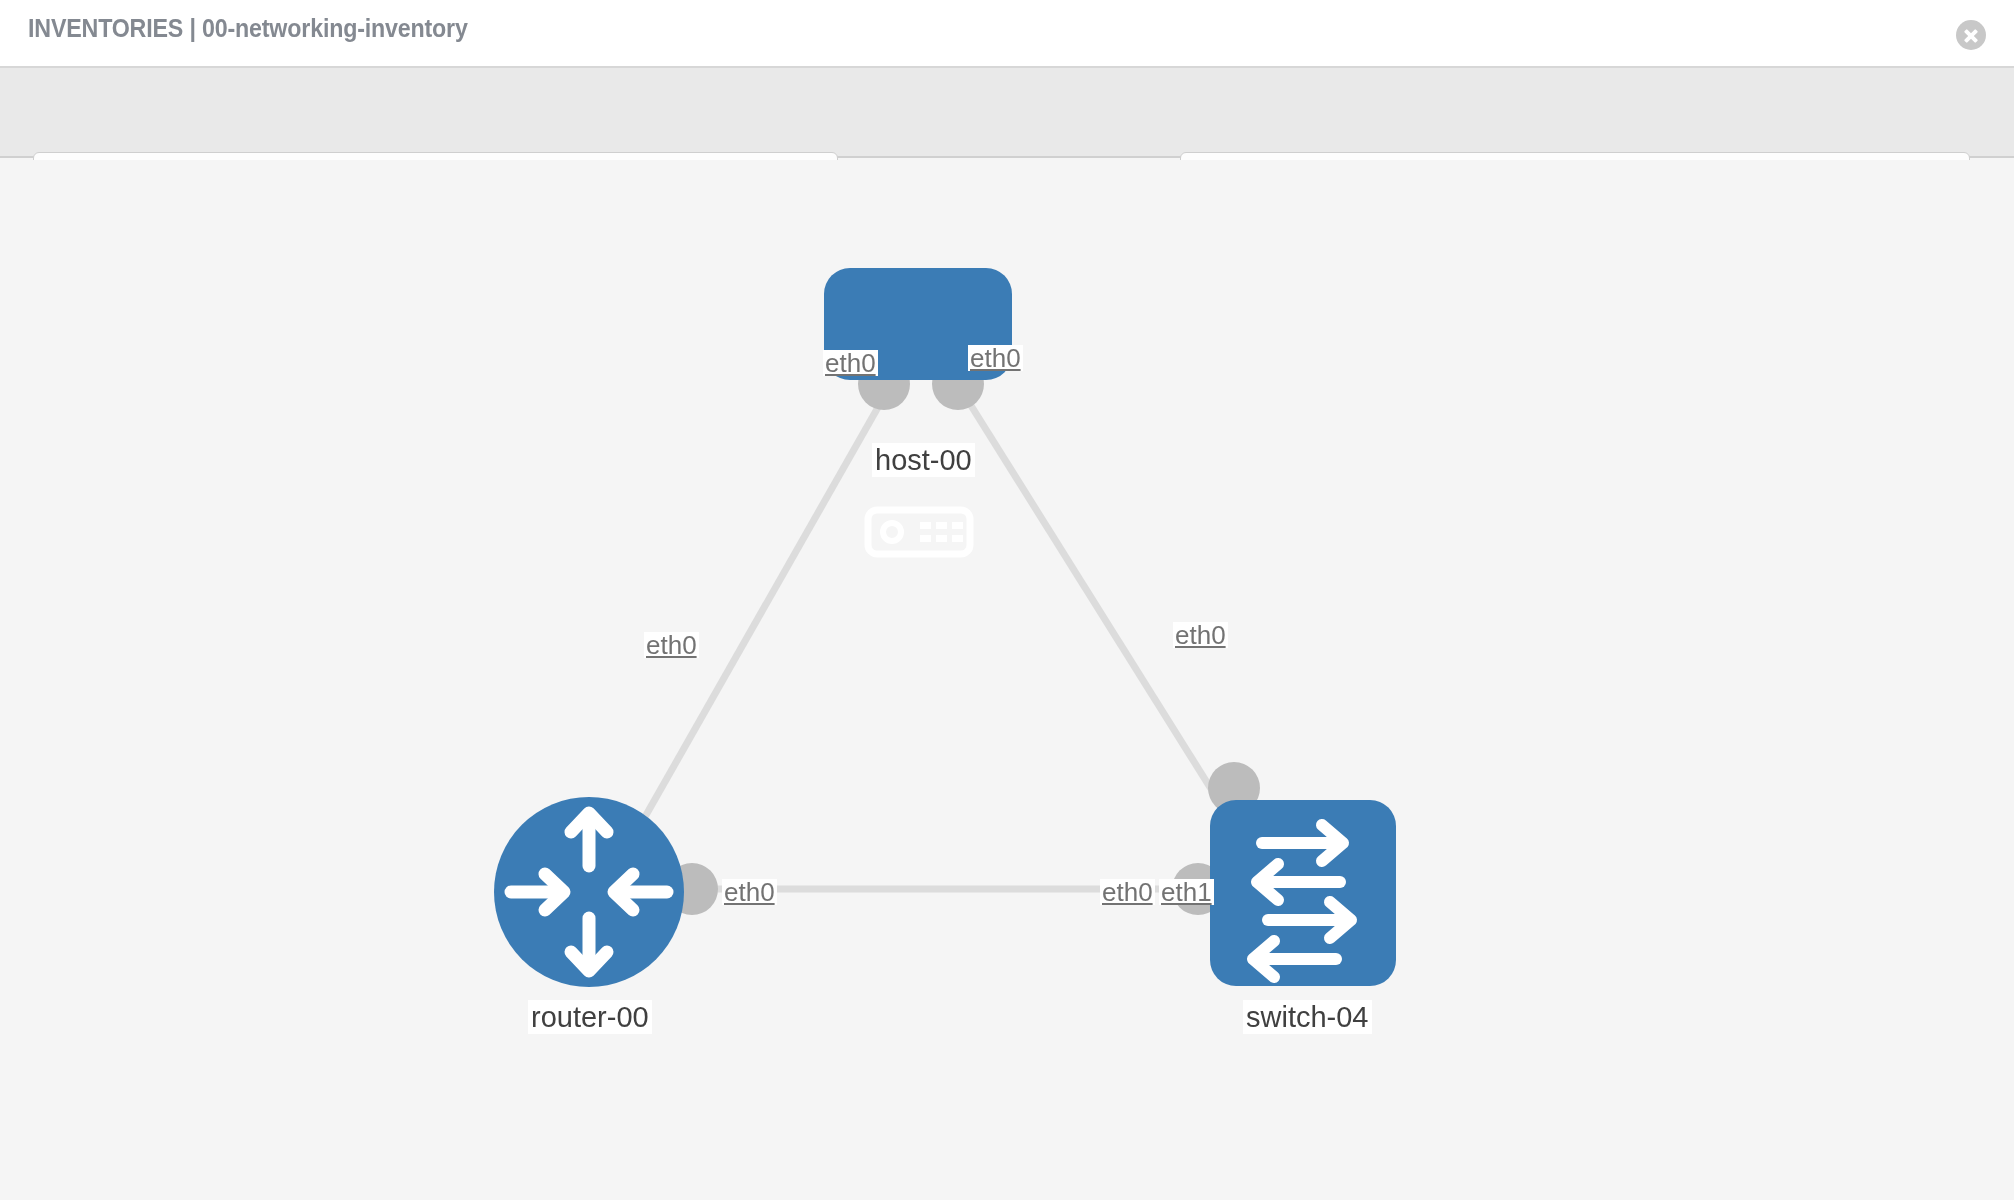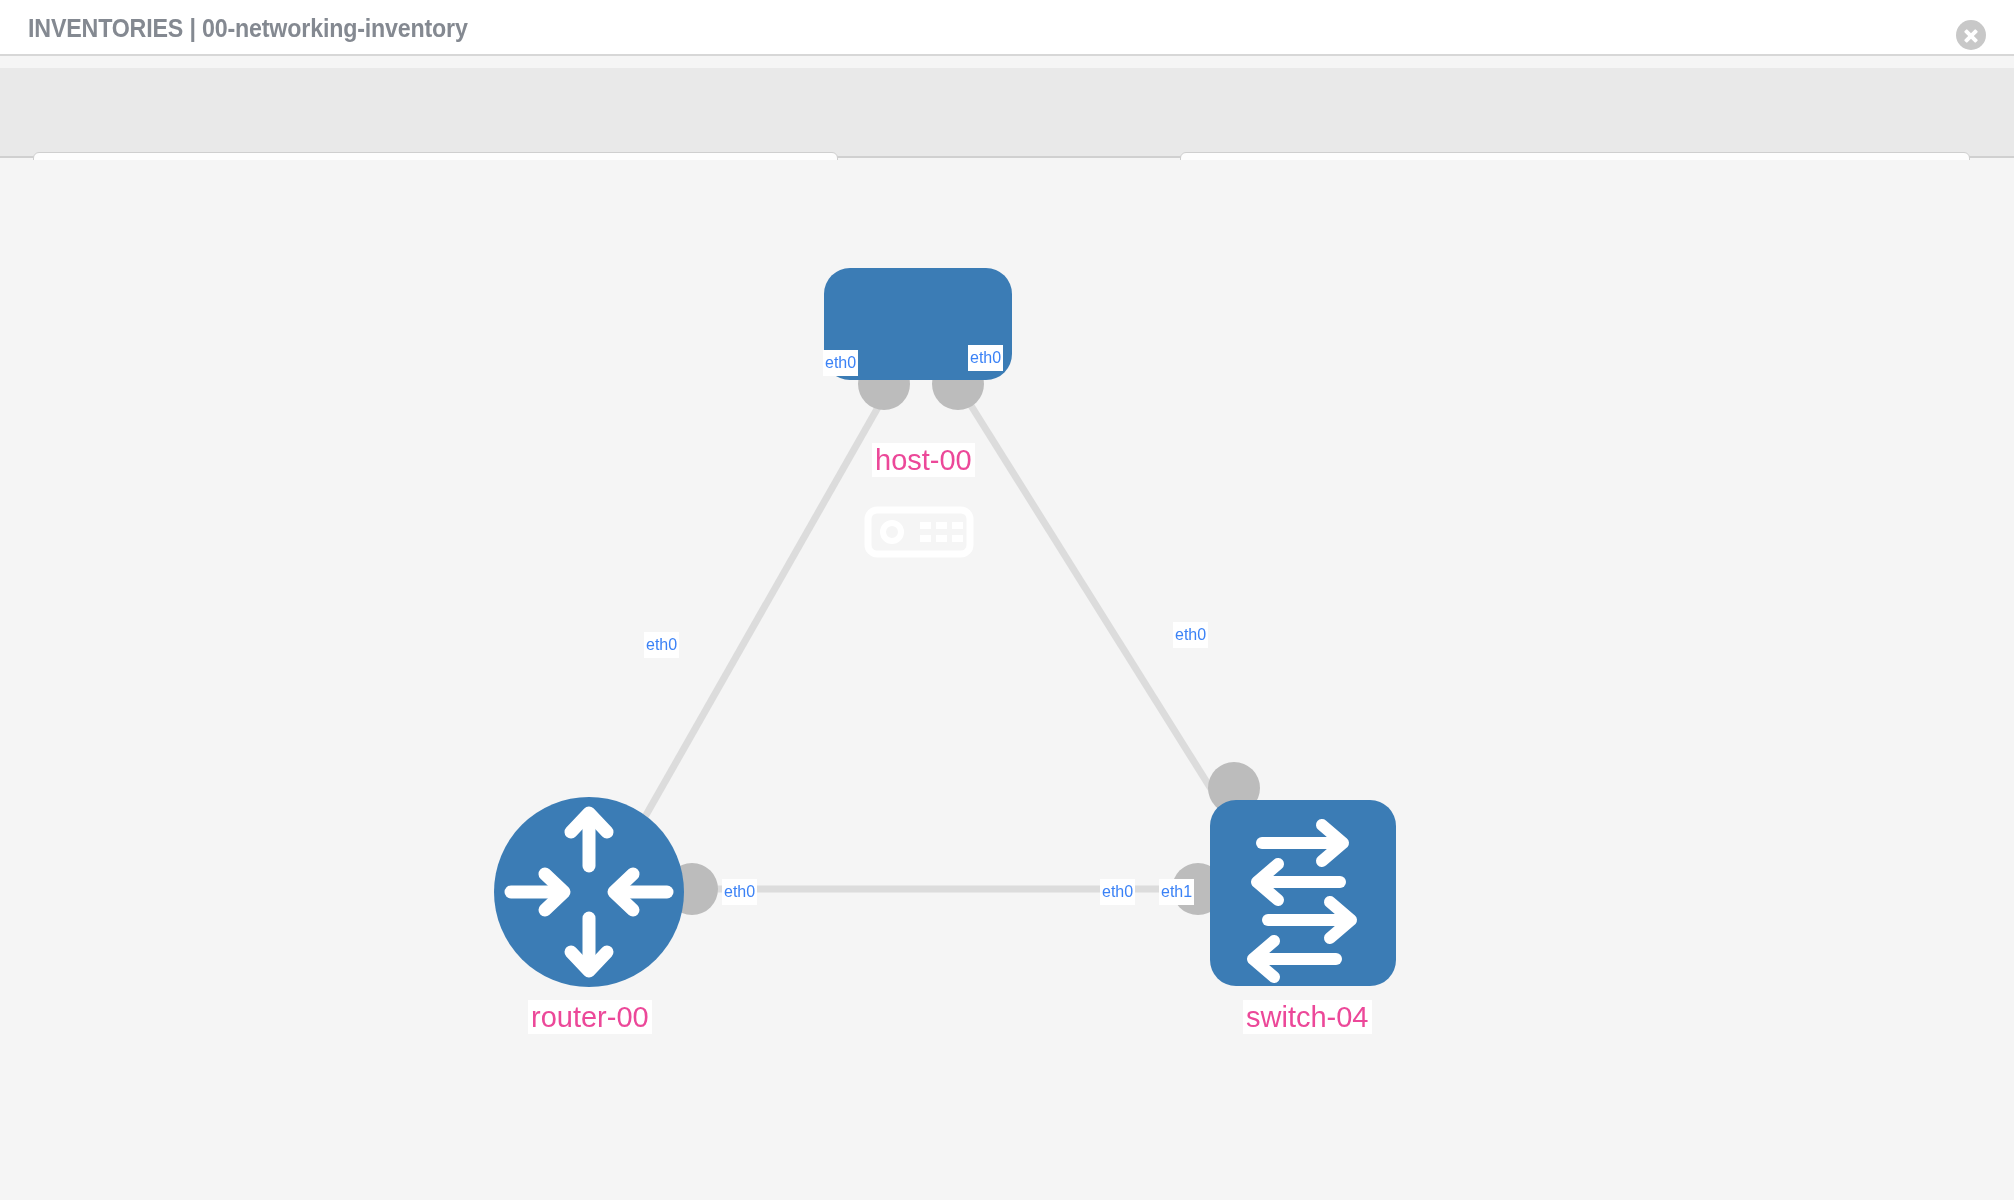--- a/index.html
+++ b/index.html
@@ -15,21 +15,21 @@
     position: relative;
     width: 2014px;
     height: 1200px;
     background: #f5f5f5;
   }
 
   
   .header {
     position: absolute;
     left: 0; top: 0;
-    width: 2014px; height: 56px;
+    width: 2014px; height: 68px;
     background: #ffffff;
     border-bottom: 2px solid #d7d7d7;
   }
   .header-title {
     position: absolute;
     left: 28px; top: 14px;
     font-size: 25px;
     font-weight: bold;
     color: #848991;
     letter-spacing: -0.2px;
@@ -125,31 +125,32 @@
     overflow: hidden;
   }
   .canvas svg.topology {
     position: absolute;
     left: 0; top: 0;
     width: 2014px; height: 1040px;
   }
 
   .edge-label {
     position: absolute;
-    font-size: 16px;
-    color: #3b82f6;
+    font-size: 26px;
+    color: #737373;
     background: #ffffff;
     padding: 0 2px;
     white-space: nowrap;
     line-height: 26px;
+    text-decoration: underline;
   }
   .node-label {
     position: absolute;
     font-size: 29px;
-    color: #ec4899;
+    color: #404040;
     background: #ffffff;
     padding: 0 3px;
     white-space: nowrap;
     line-height: 34px;
   }
 </style>
 </head>
 <body>
 
 <div id="app">

